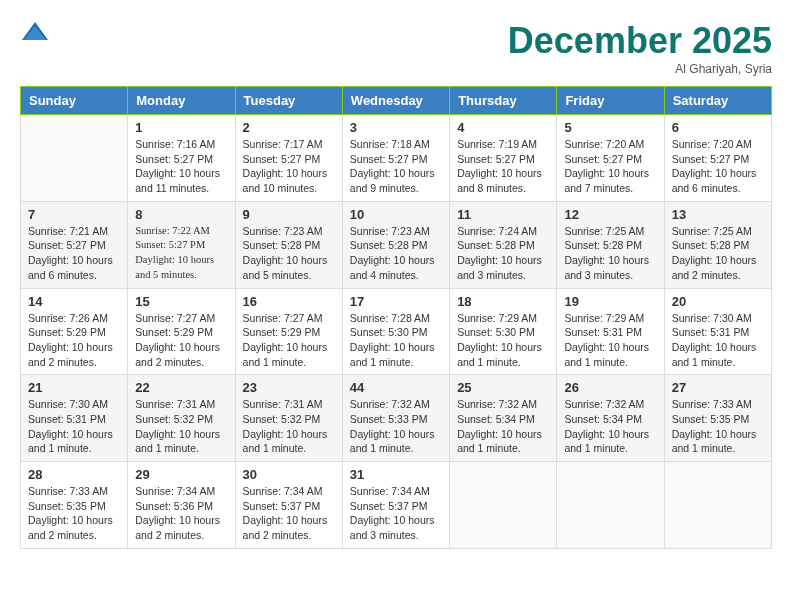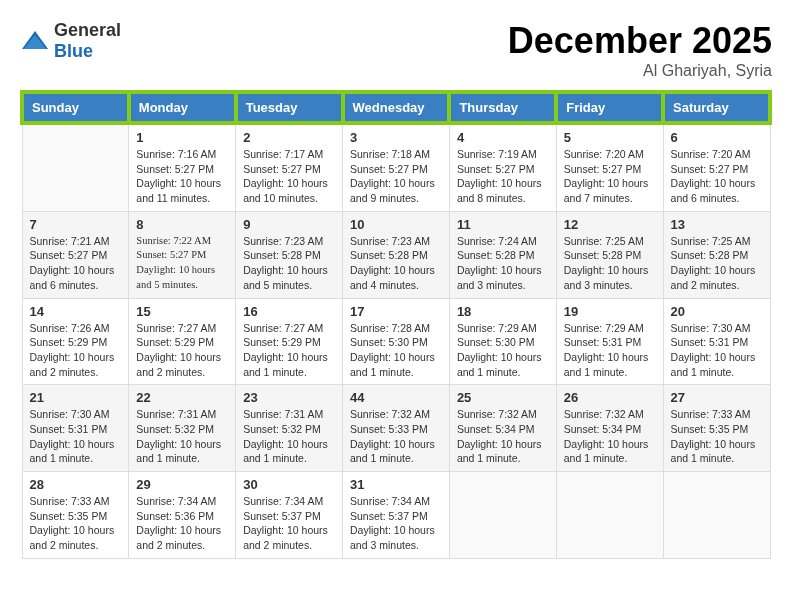--- a/index.html
+++ b/index.html
@@ -24,39 +24,39 @@
     .logo-icon {
       width: 30px;
       height: 24px;
     }
     .title-area {
       text-align: right;
     }
     .month-title {
       font-size: 36px;
       font-weight: bold;
-      color: #000000;
+      color: #0f766e;
     }
     .location-title {
-      font-size: 16px;
+      font-size: 12px;
       color: #555;
     }
     .calendar {
       width: 100%;
       border-collapse: collapse;
       border: 1px solid #ccc;
     }
     .calendar th {
       background-color: #3a7fc1;
       color: #fff;
       font-size: 13px;
       font-weight: bold;
       padding: 6px 8px;
       text-align: left;
-      border: 4px solid #84cc16;
+      border: 1px solid #84cc16;
     }
     .calendar td {
       vertical-align: top;
       padding: 5px 7px;
       border: 1px solid #ddd;
       font-size: 11px;
       color: #333;
       width: calc(100% / 7);
       min-height: 80px;
     }
@@ -84,24 +84,20 @@
   </style>
 </head>
 <body>
 
 <div class="header-area">
   <div class="logo">
     <svg class="logo-icon" viewBox="0 0 30 24" xmlns="http://www.w3.org/2000/svg">
       <polygon points="15,2 28,20 2,20" fill="#1a6bb5"></polygon>
       <polygon points="15,6 26,20 4,20" fill="#5aaae0" opacity="0.5"></polygon>
     </svg>
-    <div>
-      <span style="font-size:18px;font-weight:bold;color:#333;">General</span><br>
-      <span style="font-size:18px;font-weight:bold;color:#1a6bb5;">Blue</span>
-    </div>
   </div>
   <div class="title-area">
     <div class="month-title">December 2025</div>
     <div class="location-title">Al Ghariyah, Syria</div>
   </div>
 </div>
 
 <table class="calendar">
   <thead>
     <tr id="weekday-header">

